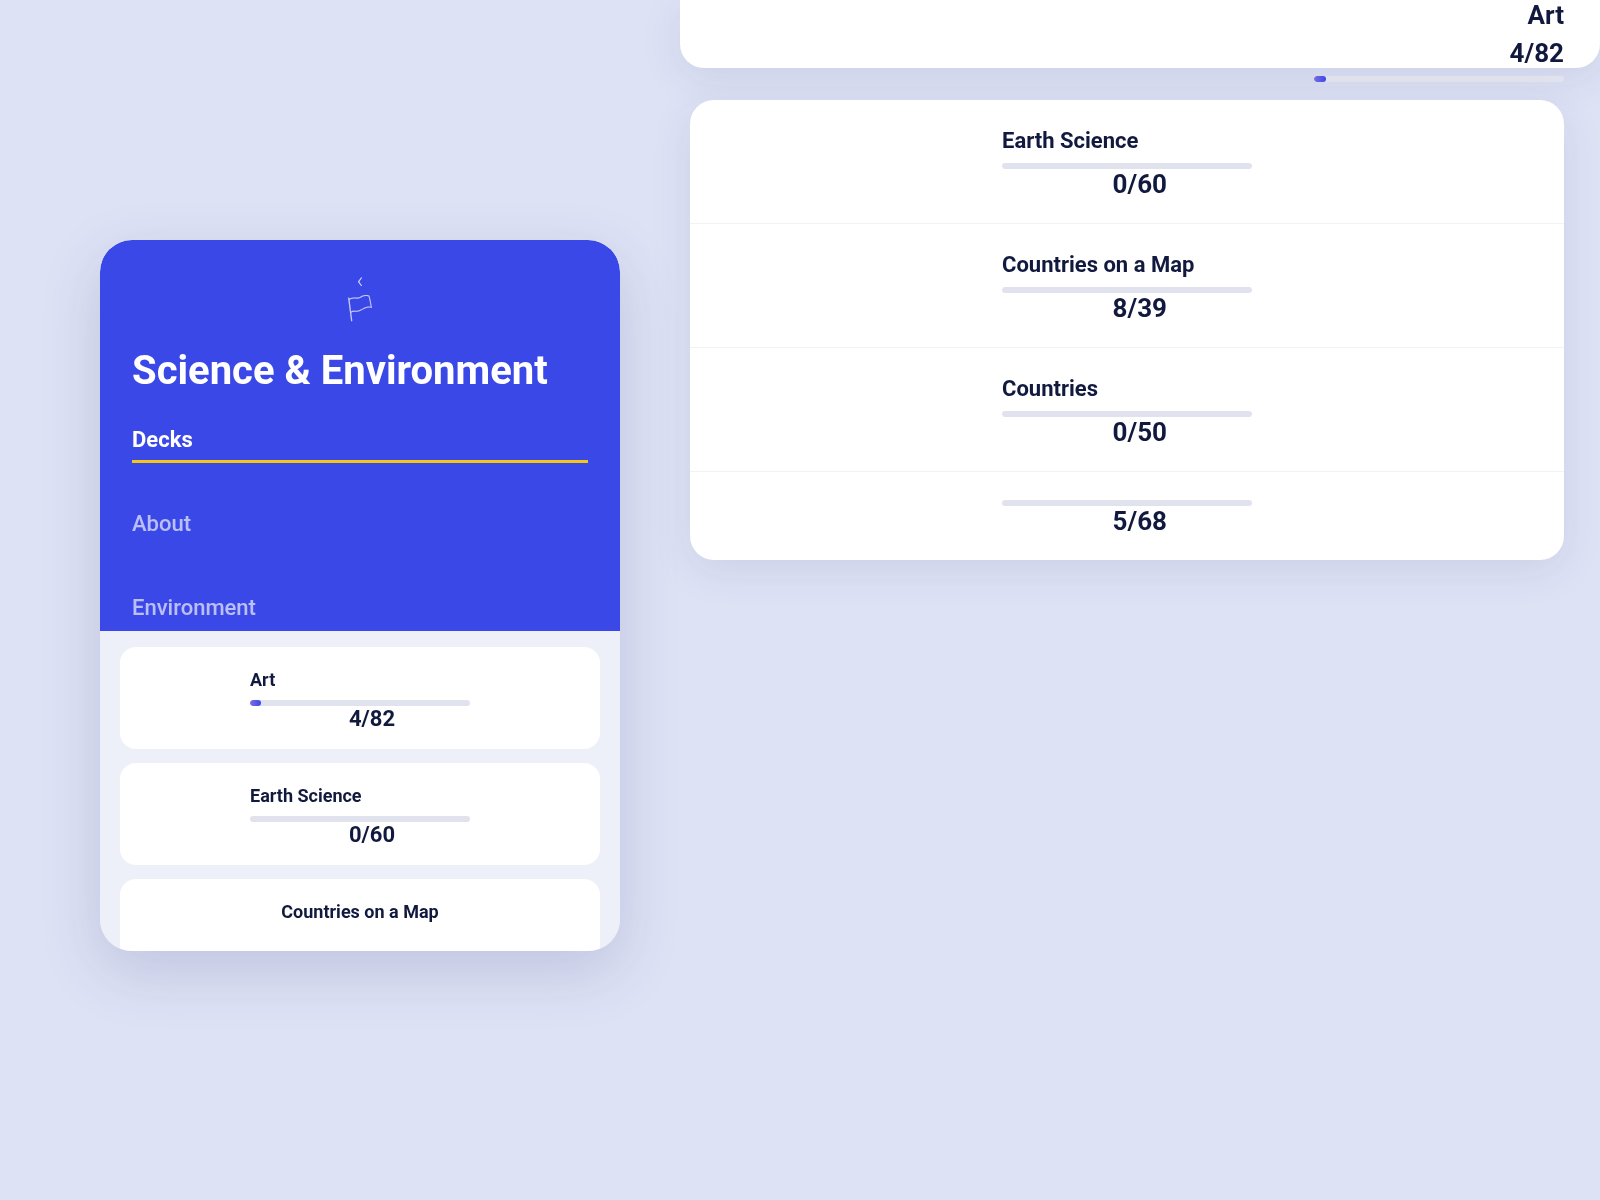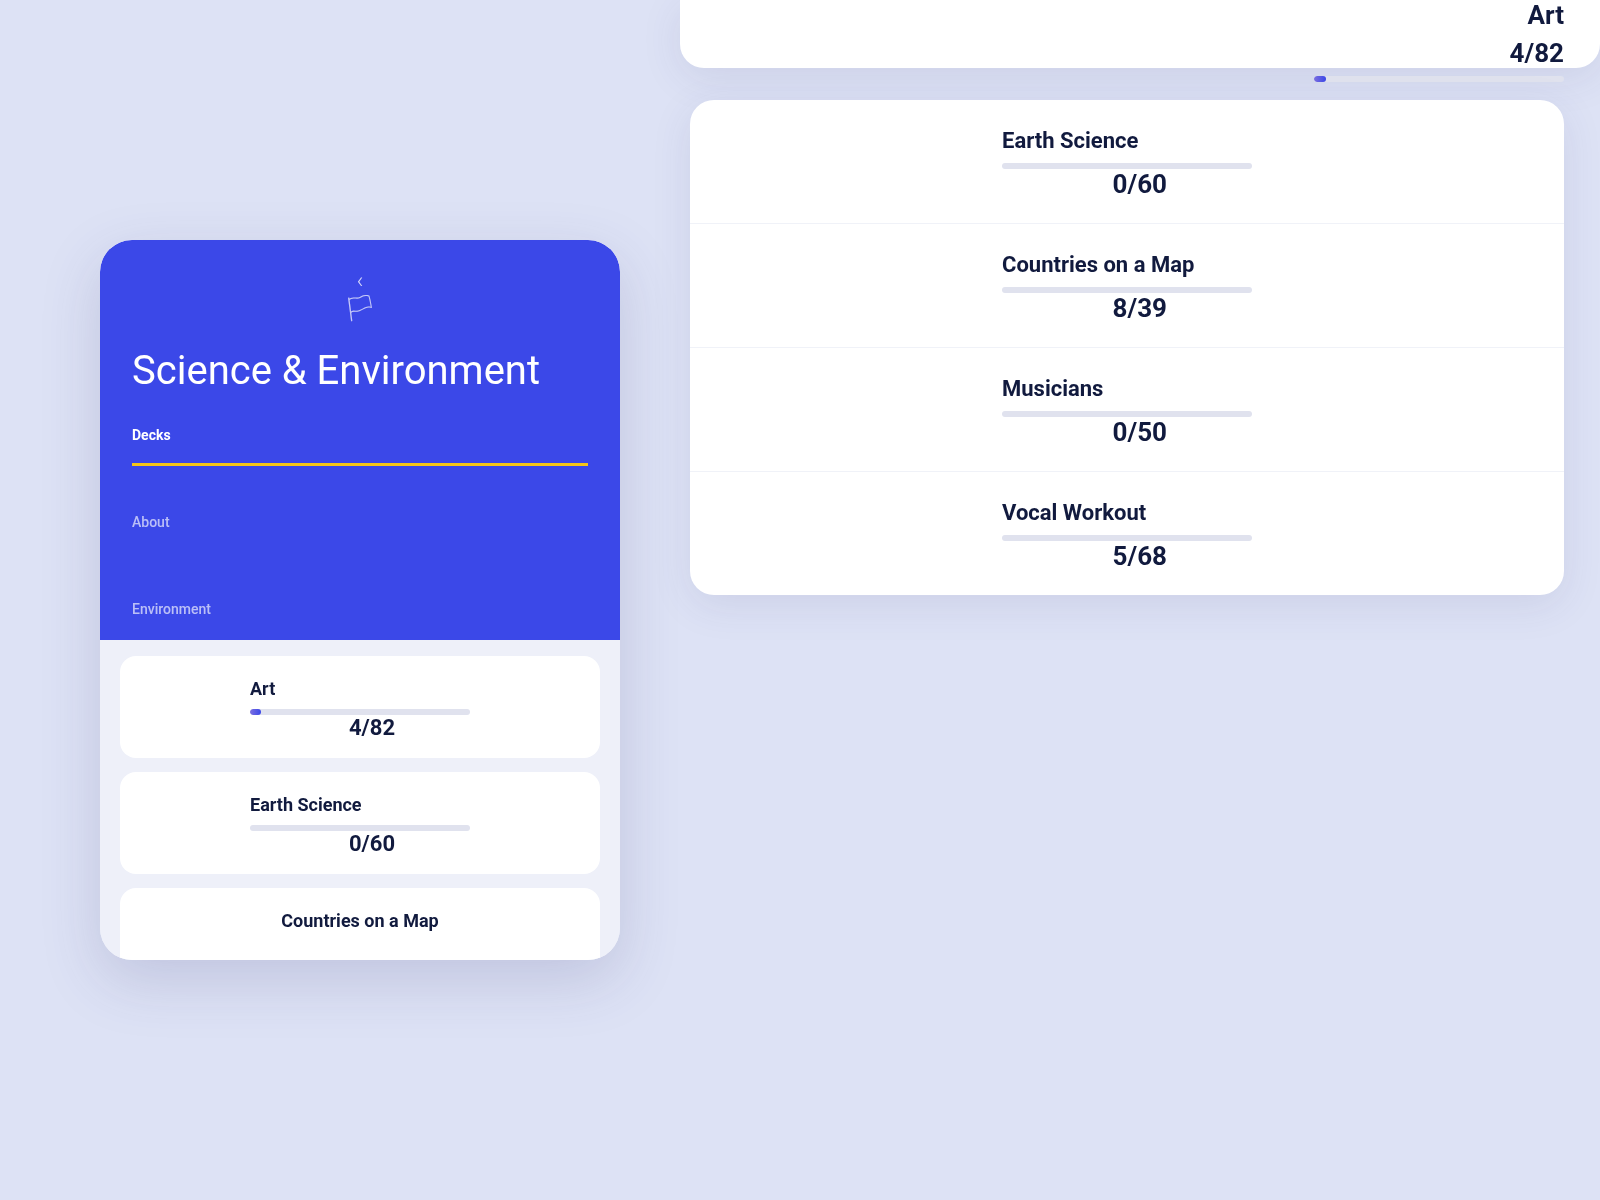--- a/index.html
+++ b/index.html
@@ -46,35 +46,35 @@
     }
 
     .flag-icon {
       color: rgba(255,255,255,0.7);
       font-size: 26px;
     }
 
     .phone-title {
       color: #fff;
       font-size: 40px;
-      font-weight: 400;
+      font-weight: 700;
       line-height: 1.2;
       margin-bottom: 32px;
     }
 
     .tabs-row {
       display: flex;
       gap: 48px;
     }
 
     .tab {
       color: rgba(255,255,255,0.65);
-      font-size: 14px;
+      font-size: 22px;
       font-weight: 500;
-      padding-bottom: 20px;
+      padding-bottom: 8px;
       cursor: pointer;
       border-bottom: 3px solid transparent;
     }
 
     .tab.active {
       color: #fff;
       font-weight: 700;
       border-bottom: 3px solid #f5c518;
     }
 
@@ -318,31 +318,30 @@
         <div class="right-item-name">Countries on a Map</div>
         <div class="right-progress-bg">
           <div class="right-progress-fill" style="width:0%"></div>
         </div>
       </div>
       <div class="right-item-score">8/39</div>
     </div>
 
     <div class="right-item">
       <div class="right-item-left">
-        <div class="right-item-name">Musicians</div>
+        <div class="right-item-name">Countries</div>
         <div class="right-progress-bg">
           <div class="right-progress-fill" style="width:0%"></div>
         </div>
       </div>
       <div class="right-item-score">0/50</div>
     </div>
 
     <div class="right-item">
       <div class="right-item-left">
-        <div class="right-item-name">Vocal Workout</div>
         <div class="right-progress-bg">
           <div class="right-progress-fill" style="width:0%"></div>
         </div>
       </div>
       <div class="right-item-score">5/68</div>
     </div>
 
   </div>
 </div>
 

